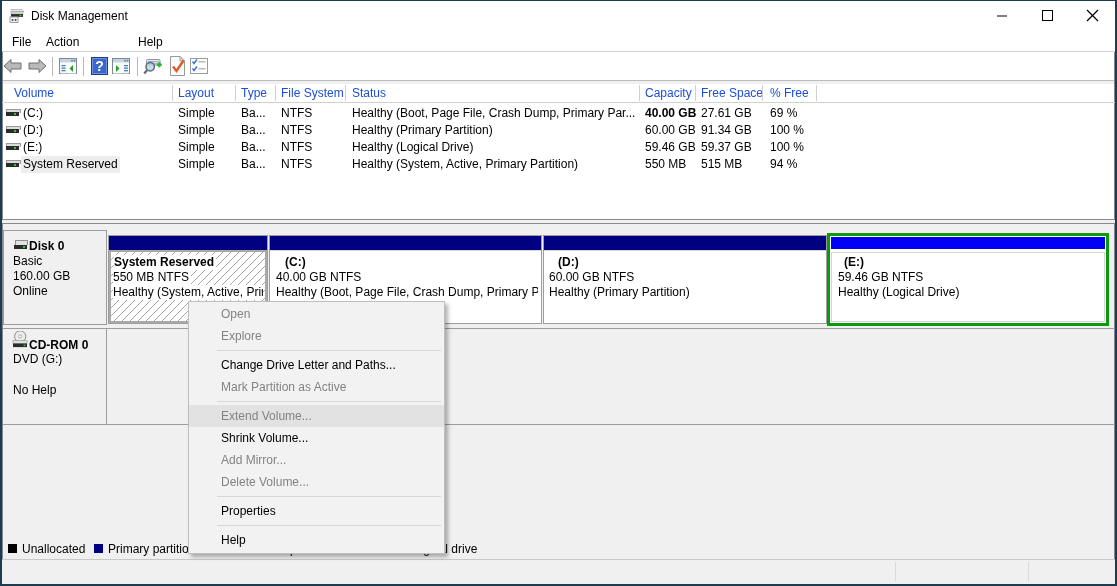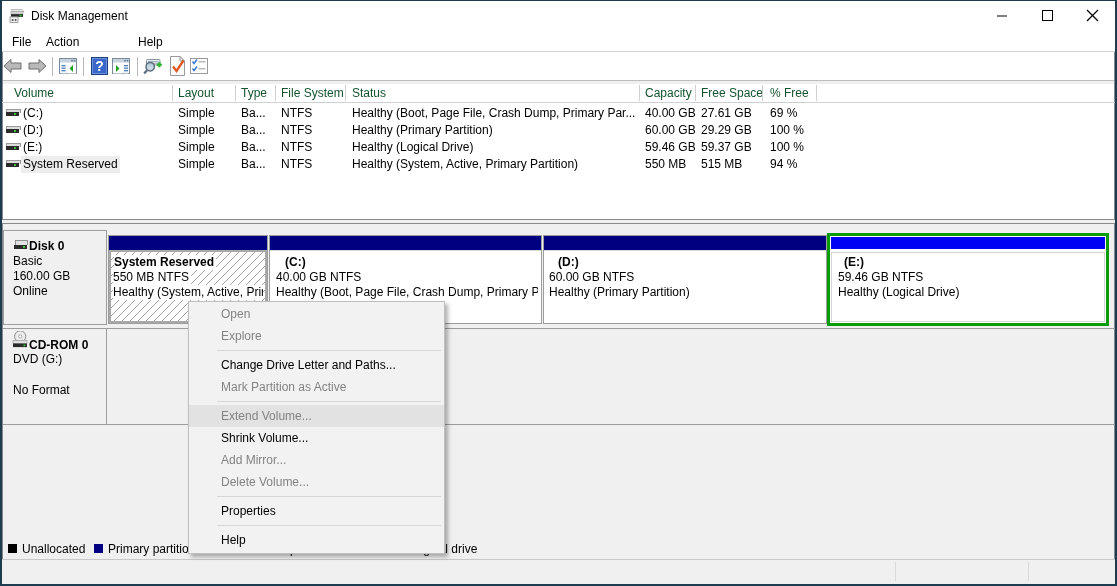--- a/index.html
+++ b/index.html
@@ -11,21 +11,21 @@
 #bt{left:0;top:0;width:1117px;height:1px;background:#1e3c50;}
 #bl{left:0;top:0;width:2px;height:586px;background:#1e3c50;}
 #br{left:1115px;top:0;width:2px;height:586px;background:#1e3c50;}
 #bb{left:0;top:584px;width:1117px;height:2px;background:#1e3c50;}
 
 .paneb{width:1px;background:#828790;}
 
 .hline{position:absolute;height:1px;background:#d4d4d4;}
 .vsep{position:absolute;width:1px;background:#d0d0d0;}
 
-.hdr{position:absolute;height:16px;line-height:16px;color:#14532d;}
+.hdr{position:absolute;height:16px;line-height:16px;color:#1d4ed8;}
 
 .row .c{position:absolute;height:17px;line-height:17px;white-space:nowrap;}
 
 #bottompane{left:3px;top:224px;width:1111px;height:335px;background:#f0f0f0;}
 .lblbox{position:absolute;background:#f0f0f0;border:1px solid #9d9d9d;}
 .part{position:absolute;border:1px solid #9d9d9d;background:#fff;}
 .bar{position:absolute;left:0;top:0;right:0;height:12px;}
 .pt{position:absolute;white-space:nowrap;overflow:hidden;height:15px;line-height:15px;}
 
 #menu{position:absolute;left:188px;top:301px;width:255px;background:#f2f2f2;border:1px solid #bfbfbf;box-shadow:3px 3px 4px rgba(0,0,0,0.3);z-index:50;padding-top:1px;padding-bottom:2px;}
@@ -152,35 +152,35 @@
 <div id="lrows">
  <div class="row abs" style="left:0;top:105px;width:1117px;height:17px;">
   <div class="abs" style="left:6px;top:4px;width:13px;height:3px;background:#dcdcdc;border:1px solid #9a9a9a;border-bottom:none;"></div>
   <div class="abs" style="left:6px;top:7px;width:13px;height:4px;background:#2b2b2b;"></div>
   <div class="abs" style="left:14px;top:8px;width:2px;height:2px;background:#35c135;"></div>
   <div class="c" style="left:23px;">(C:)</div>
   <div class="c" style="left:178px;">Simple</div>
   <div class="c" style="left:241px;">Ba...</div>
   <div class="c" style="left:281px;">NTFS</div>
   <div class="c" style="left:352px;">Healthy (Boot, Page File, Crash Dump, Primary Par...</div>
-  <div class="c" style="left:645px;">40.00 GB</div>
+  <div class="c" style="left:645px;font-weight:bold;">40.00 GB</div>
   <div class="c" style="left:701px;">27.61 GB</div>
   <div class="c" style="left:770px;">69 %</div>
  </div>
  <div class="row abs" style="left:0;top:122px;width:1117px;height:17px;">
   <div class="abs" style="left:6px;top:4px;width:13px;height:3px;background:#dcdcdc;border:1px solid #9a9a9a;border-bottom:none;"></div>
   <div class="abs" style="left:6px;top:7px;width:13px;height:4px;background:#2b2b2b;"></div>
   <div class="abs" style="left:14px;top:8px;width:2px;height:2px;background:#35c135;"></div>
   <div class="c" style="left:23px;">(D:)</div>
   <div class="c" style="left:178px;">Simple</div>
   <div class="c" style="left:241px;">Ba...</div>
   <div class="c" style="left:281px;">NTFS</div>
   <div class="c" style="left:352px;">Healthy (Primary Partition)</div>
   <div class="c" style="left:645px;">60.00 GB</div>
-  <div class="c" style="left:701px;">29.29 GB</div>
+  <div class="c" style="left:701px;">91.34 GB</div>
   <div class="c" style="left:770px;">100 %</div>
  </div>
  <div class="row abs" style="left:0;top:139px;width:1117px;height:17px;">
   <div class="abs" style="left:6px;top:4px;width:13px;height:3px;background:#dcdcdc;border:1px solid #9a9a9a;border-bottom:none;"></div>
   <div class="abs" style="left:6px;top:7px;width:13px;height:4px;background:#2b2b2b;"></div>
   <div class="abs" style="left:14px;top:8px;width:2px;height:2px;background:#35c135;"></div>
   <div class="c" style="left:23px;">(E:)</div>
   <div class="c" style="left:178px;">Simple</div>
   <div class="c" style="left:241px;">Ba...</div>
   <div class="c" style="left:281px;">NTFS</div>
@@ -261,21 +261,21 @@
   <svg width="16" height="17" viewBox="0 0 16 17">
    <circle cx="8.2" cy="5.4" r="5.6" fill="#ececec" stroke="#8a8a8a" stroke-width="1"></circle>
    <circle cx="8.2" cy="5.4" r="1.6" fill="#fff" stroke="#9a9a9a" stroke-width="0.8"></circle>
    <rect x="1" y="9.5" width="14" height="3" fill="#e0e0e0" stroke="#8f8f8f" stroke-width="0.6"></rect>
    <rect x="1" y="12.5" width="14" height="3.6" fill="#2b2b2b"></rect>
    <rect x="11.5" y="13.6" width="2" height="1.6" fill="#35c135"></rect>
   </svg>
  </div>
  <div class="t b" style="left:29px;top:337px;">CD-ROM 0</div>
  <div class="t" style="left:13px;top:351px;">DVD (G:)</div>
- <div class="t" style="left:13px;top:382px;">No Format</div>
+ <div class="t" style="left:13px;top:382px;">No Help</div>
 
  <div class="sq" style="left:8px;background:#000;"></div>
  <div class="t" style="left:22px;top:541px;">Unallocated</div>
  <div class="sq" style="left:94px;background:#000080;"></div>
  <div class="t" style="left:108px;top:541px;">Primary partition</div>
  <div class="sq" style="left:222px;background:#0a9b0a;"></div>
  <div class="t" style="left:236px;top:541px;">Extended partition</div>
  <div class="sq" style="left:396px;background:#0000f2;"></div>
  <div class="t" style="left:410px;top:541px;">Logical drive</div>
 </div>

